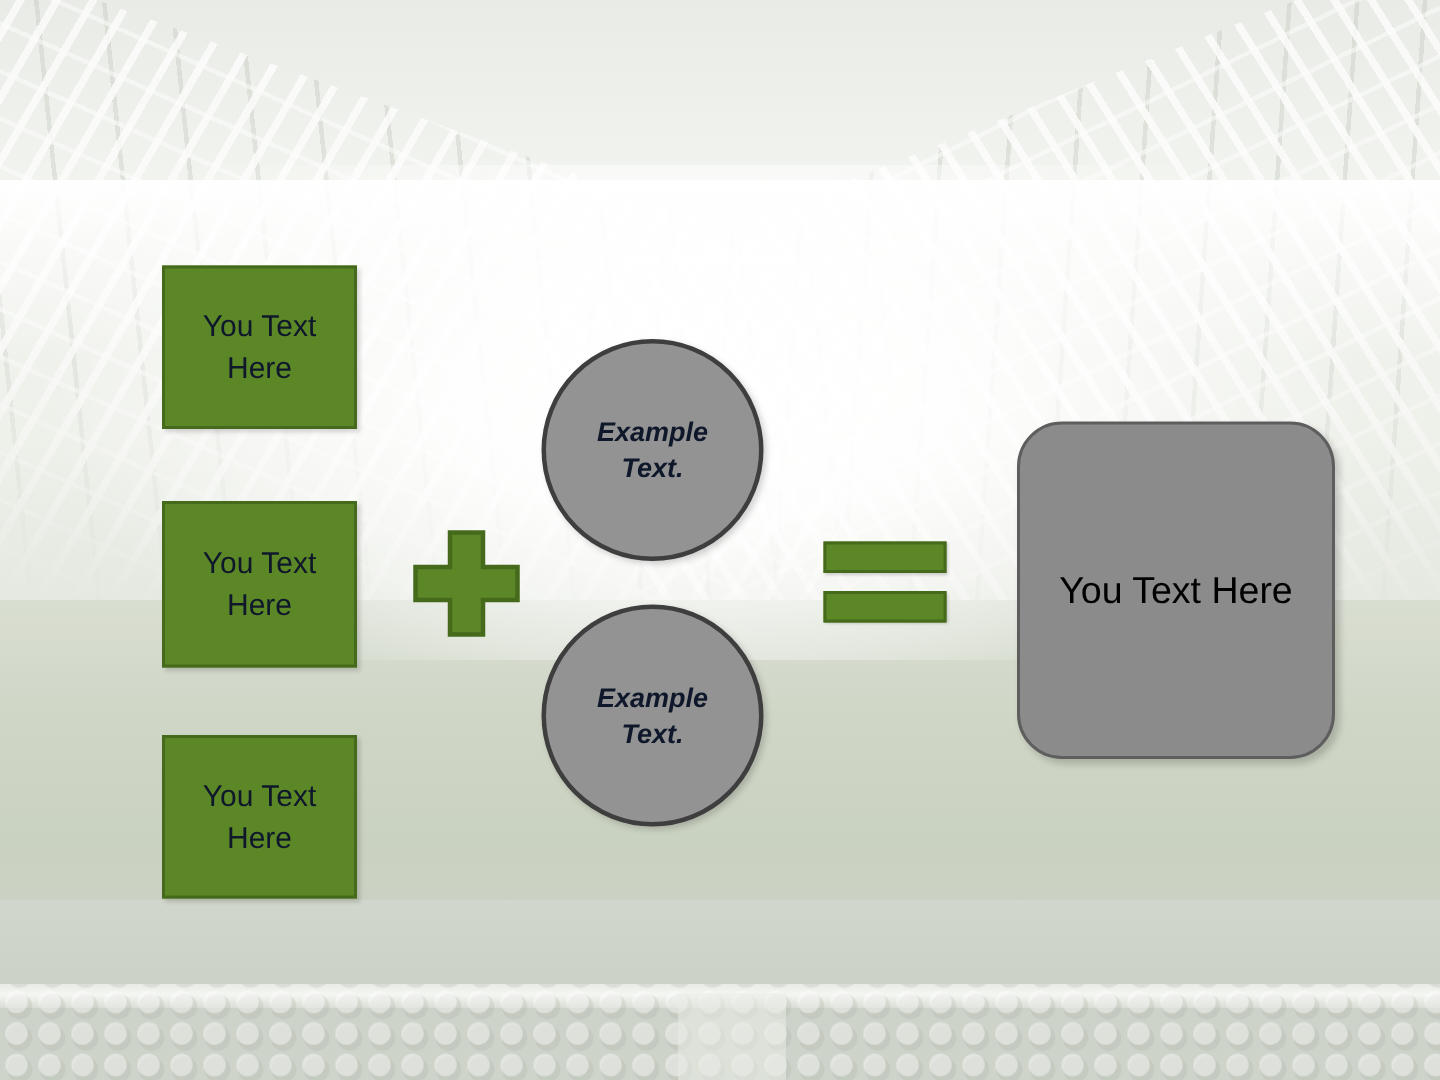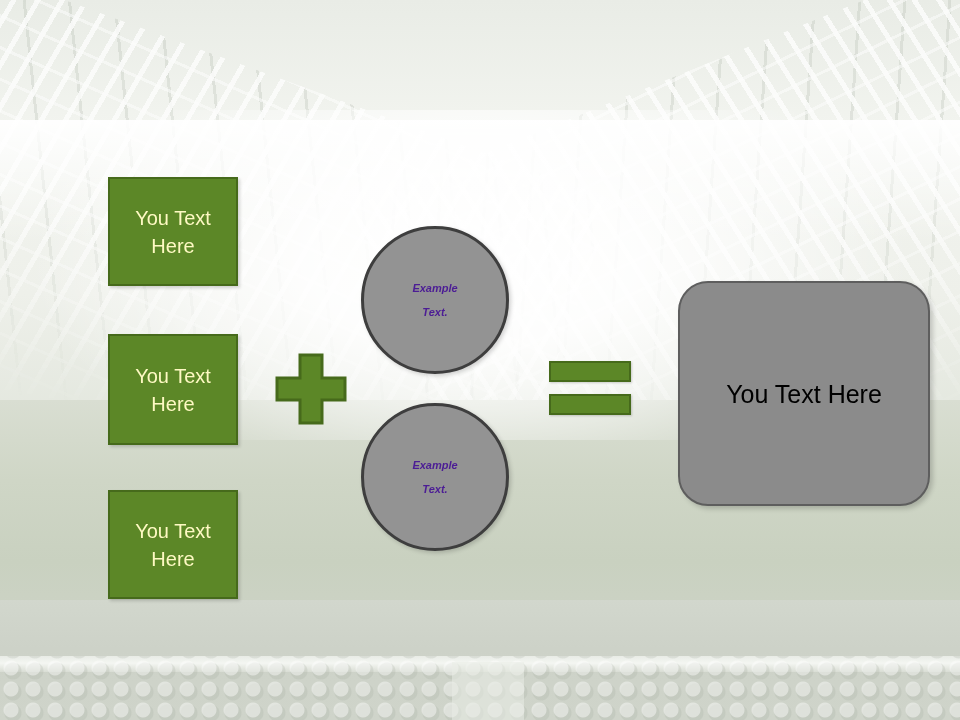--- a/index.html
+++ b/index.html
@@ -160,21 +160,21 @@
   }
   .header-title .t-bold { font-weight: 700; }
   .header-title .t-reg  { font-weight: 400; }
 
   
   .green-box {
     position: absolute;
     background: #5c8727;
     border: 2px solid #466a1b;
     box-sizing: border-box;
-    color: #fef9c3;
+    color: #0f172a;
     font-size: 20px;
     line-height: 28px;
     text-align: center;
     display: flex;
     align-items: center;
     justify-content: center;
     box-shadow: 2px 2px 3px rgba(0,0,0,.16);
   }
   #box1 { left: 108px; top: 177px; width: 130px; height: 109px; }
   #box2 { left: 108px; top: 334px; width: 130px; height: 111px; }
@@ -196,24 +196,24 @@
     width: 148px;
     height: 148px;
     border-radius: 50%;
     background: #939393;
     border: 3px solid #3e3e3e;
     box-sizing: border-box;
     display: flex;
     flex-direction: column;
     align-items: center;
     justify-content: center;
-    color: #4c1d95;
+    color: #0f172a;
     font-weight: 700;
     font-style: italic;
-    font-size: 11px;
+    font-size: 18px;
     line-height: 24px;
     text-align: center;
     box-shadow: 2px 2px 4px rgba(0,0,0,.18);
   }
   #circle1 { left: 361px; top: 226px; }
   #circle2 { left: 361px; top: 403px; }
 
   
   .equals-sign {
     position: absolute;
@@ -233,21 +233,21 @@
     box-shadow: 1px 1px 2px rgba(0,0,0,.18);
   }
   .equals-bar.top { top: 0; }
   .equals-bar.bottom { top: 33px; }
 
   
   #result-box {
     position: absolute;
     left: 678px;
     top: 281px;
-    width: 252px;
+    width: 212px;
     height: 225px;
     border-radius: 30px;
     background: #8b8b8b;
     border: 2px solid #5e5e5e;
     box-sizing: border-box;
     display: flex;
     align-items: center;
     justify-content: center;
     color: #000000;
     font-size: 25px;

